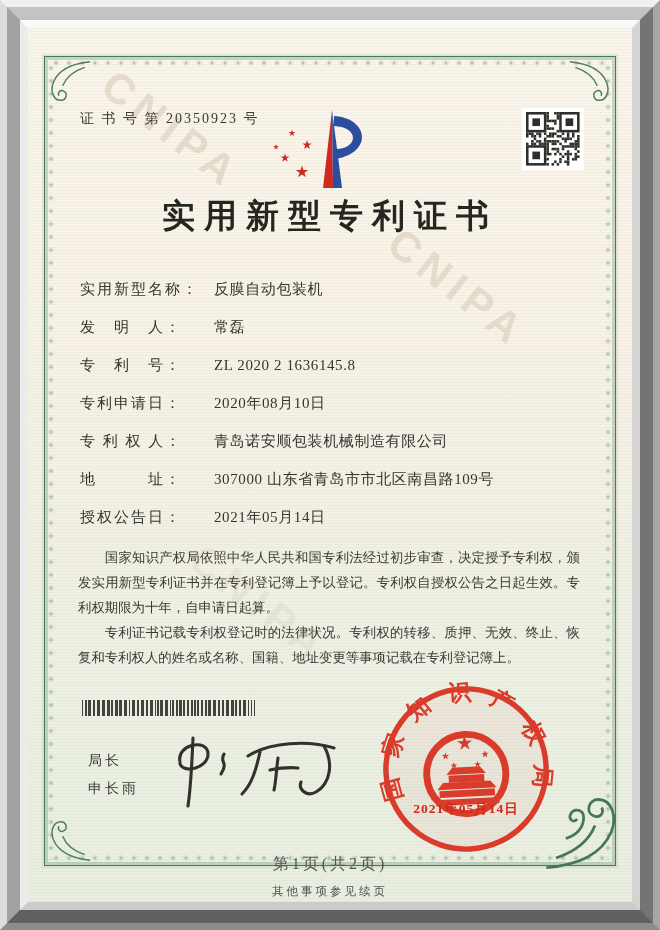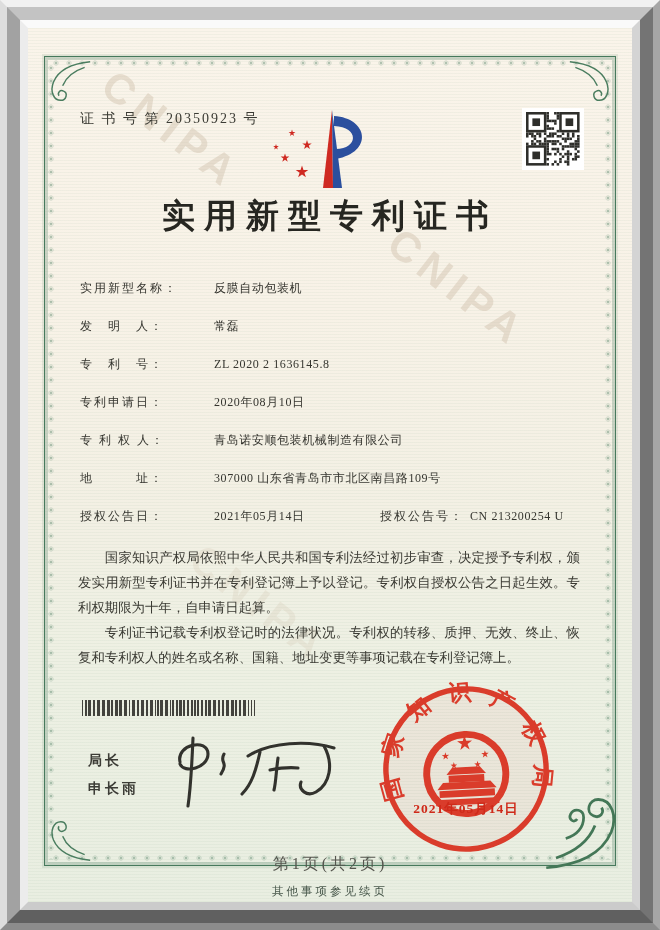--- a/index.html
+++ b/index.html
@@ -25,30 +25,30 @@
   .curl-tr{right:3px;top:3px;transform:scaleX(-1);}
   .curl-bl{left:3px;bottom:3px;transform:scaleY(-1);}
   .curl-br{right:-6px;bottom:-6px;width:78px;height:78px;transform:scale(-1,-1);}
   .wm{position:absolute;font-family:"Liberation Sans","DejaVu Sans",sans-serif;font-weight:bold;
       font-size:42px;letter-spacing:7px;color:rgba(204,188,166,.42);transform:rotate(38deg);pointer-events:none;}
   .cert-no{position:absolute;left:52px;top:82px;font-size:14px;letter-spacing:2px;color:#3b3b34;}
   .logo{position:absolute;left:238px;top:74px;width:140px;height:100px;}
   .qr{position:absolute;left:494px;top:80px;background:#fff;padding:4px;line-height:0;}
   .title{position:absolute;left:0;right:0;top:166px;text-align:center;font-size:33px;font-weight:bold;
          letter-spacing:9px;color:#262621;}
-  .frow{position:absolute;left:52px;width:525px;font-size:12px;color:#35352f;white-space:nowrap;}
+  .frow{position:absolute;left:52px;width:525px;font-size:15px;color:#35352f;white-space:nowrap;}
   .f-label{display:inline-block;width:134px;letter-spacing:2px;}
   .f-value{letter-spacing:.6px;}
   .pair2{position:absolute;left:300px;top:0;}
   .pair2 .f-label{width:auto;margin-right:6px;}
   .paras{position:absolute;left:50px;right:52px;top:517px;font-size:13.4px;line-height:25px;
          color:#3a3a33;text-align:justify;}
   .paras p{margin:0;text-indent:2em;}
   .barcode{position:absolute;left:54px;top:672px;width:178px;height:16px;line-height:0;}
-  .sig-label{position:absolute;left:60px;font-size:14px;font-weight:700;color:#3c3c36;letter-spacing:3px;}
+  .sig-label{position:absolute;left:60px;font-size:14px;font-weight:400;color:#3c3c36;letter-spacing:3px;}
   .sig-svg{position:absolute;left:138px;top:700px;width:185px;height:88px;}
   .seal{position:absolute;left:349px;top:652px;width:178px;height:178px;opacity:.93;transform:rotate(-3deg);}
   .seal-date{position:absolute;left:340px;top:772px;width:196px;text-align:center;font-size:13.5px;
              font-weight:600;color:#cf2a1a;letter-spacing:1px;}
   .page-num{position:absolute;left:0;right:0;top:826px;text-align:center;font-size:16px;
             letter-spacing:3px;color:#55554e;}
   .foot-note{position:absolute;left:0;right:0;top:856px;text-align:center;font-size:11.5px;
              letter-spacing:3px;color:#49584c;}
 </style>
 </head>
@@ -245,23 +245,20 @@
       <span class="f-label">专利申请日：</span><span class="f-value">2020年08月10日</span>
     </div>
     <div class="frow" style="top:404px">
       <span class="f-label">专 利 权 人：</span><span class="f-value">青岛诺安顺包装机械制造有限公司</span>
     </div>
     <div class="frow" style="top:442px">
       <span class="f-label">地　　　址：</span><span class="f-value">307000 山东省青岛市市北区南昌路109号</span>
     </div>
     <div class="frow" style="top:480px">
       <span class="f-label">授权公告日：</span><span class="f-value">2021年05月14日</span>
-      <span class="pair2">
-        <span class="f-label">授权公告号：</span><span class="f-value">CN 213200254 U</span>
-      </span>
     </div>
 
     <div class="paras">
       <p>国家知识产权局依照中华人民共和国专利法经过初步审查，决定授予专利权，颁发实用新型专利证书并在专利登记簿上予以登记。专利权自授权公告之日起生效。专利权期限为十年，自申请日起算。</p>
       <p>专利证书记载专利权登记时的法律状况。专利权的转移、质押、无效、终止、恢复和专利权人的姓名或名称、国籍、地址变更等事项记载在专利登记簿上。</p>
     </div>
 
     <div class="barcode">
       <svg viewBox="0 0 178 16" width="178" height="16">
           <rect x="0" y="0" width="1" height="16" fill="#43433d"></rect>

